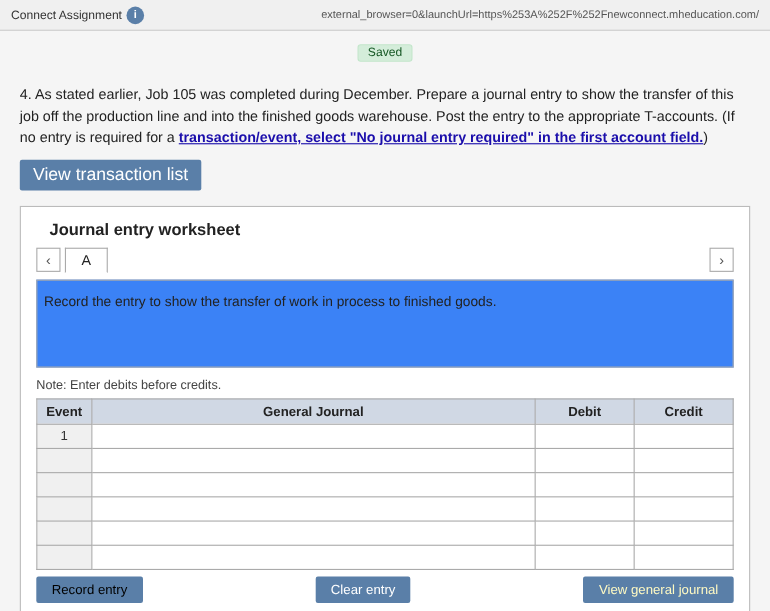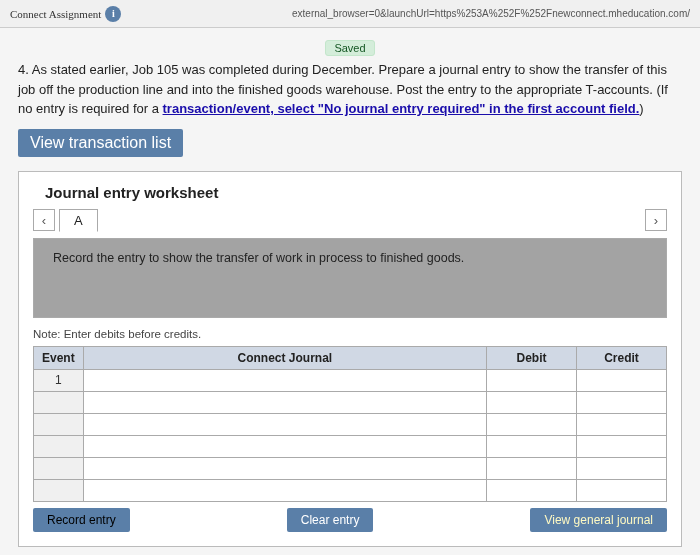--- a/index.html
+++ b/index.html
@@ -22,21 +22,20 @@
       align-items: center;
       justify-content: space-between;
       padding: 0 10px;
       font-size: 11px;
       color: #333;
     }
     .top-bar-left {
       display: flex;
       align-items: center;
       gap: 4px;
-      font-family: Liberation Serif, serif;
     }
     .top-bar-right {
       font-size: 10px;
       color: #555;
       white-space: nowrap;
       overflow: hidden;
       max-width: 400px;
     }
 
     
@@ -143,22 +142,22 @@
       font-size: 13px;
       display: flex;
       align-items: center;
       justify-content: center;
       color: #555;
     }
 
     
     .tab-content {
       border: 1px solid #aaa;
-      padding: 12px 10px 10px 19px;
-      background: #a3a3a3;
+      padding: 12px 10px 10px 6px;
+      background: #3b82f6;
       margin-bottom: 10px;
       min-height: 80px;
     }
     .tab-description {
       font-size: 12.5px;
       color: #222;
       margin-bottom: 8px;
     }
 
     
@@ -258,21 +257,21 @@
     <span style="display:inline-flex;align-items:center;justify-content:center;width:16px;height:16px;border-radius:50%;background:#5a7fa8;color:white;font-size:10px;font-weight:bold;">i</span>
   </div>
   <div class="top-bar-right">
     <span>external_browser=0&amp;launchUrl=https%253A%252F%252Fnewconnect.mheducation.com/</span>
   </div>
 </div>
 
 <div class="main-content">
 
   
-  <div style="display:flex; justify-content:center; margin-bottom:4px;text-align:center;">
+  <div style="display:flex; justify-content:center; margin-bottom:20px;text-align:center;">
     <span class="saved-badge">Saved</span>
   </div>
 
   
   <div class="problem-text">
     <span>4.</span>
     As stated earlier, Job 105 was completed during December. Prepare a journal entry to show the transfer of this job off the production line and into the finished goods warehouse. Post the entry to the appropriate T-accounts. (If no entry is required for a
     <span class="bold-underline">transaction/event, select "No journal entry required" in the first account field.</span>)
   </div>
 
@@ -297,21 +296,21 @@
 
     <div class="note-text">Note: Enter debits before credits.</div>
 
     <table class="journal-table">
       <thead>
         <tr>
           <th class="event-col">
             <span>Event</span>
           </th>
           <th class="general-col">
-            <span>Connect Journal</span>
+            <span>General Journal</span>
           </th>
           <th class="debit-col">
             <span>Debit</span>
           </th>
           <th class="credit-col">
             <span>Credit</span>
           </th>
         </tr>
       </thead>
       <tbody>

